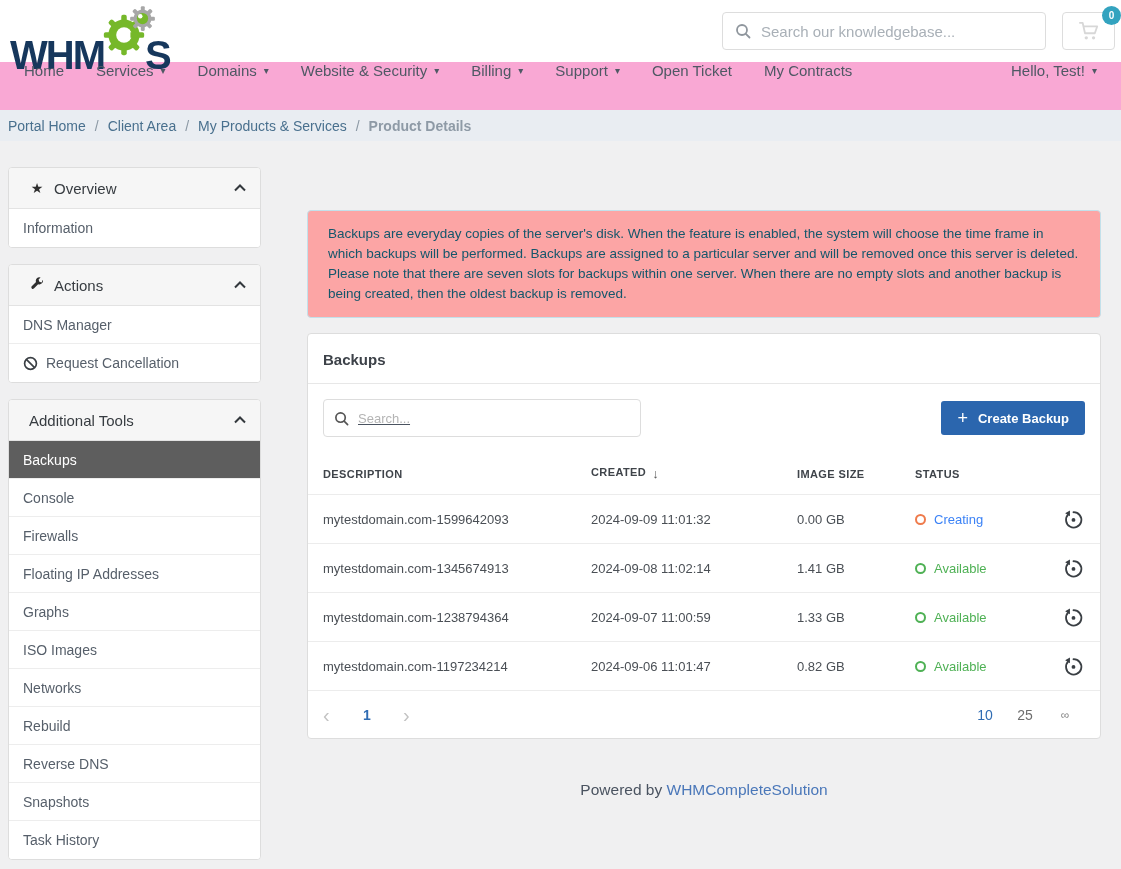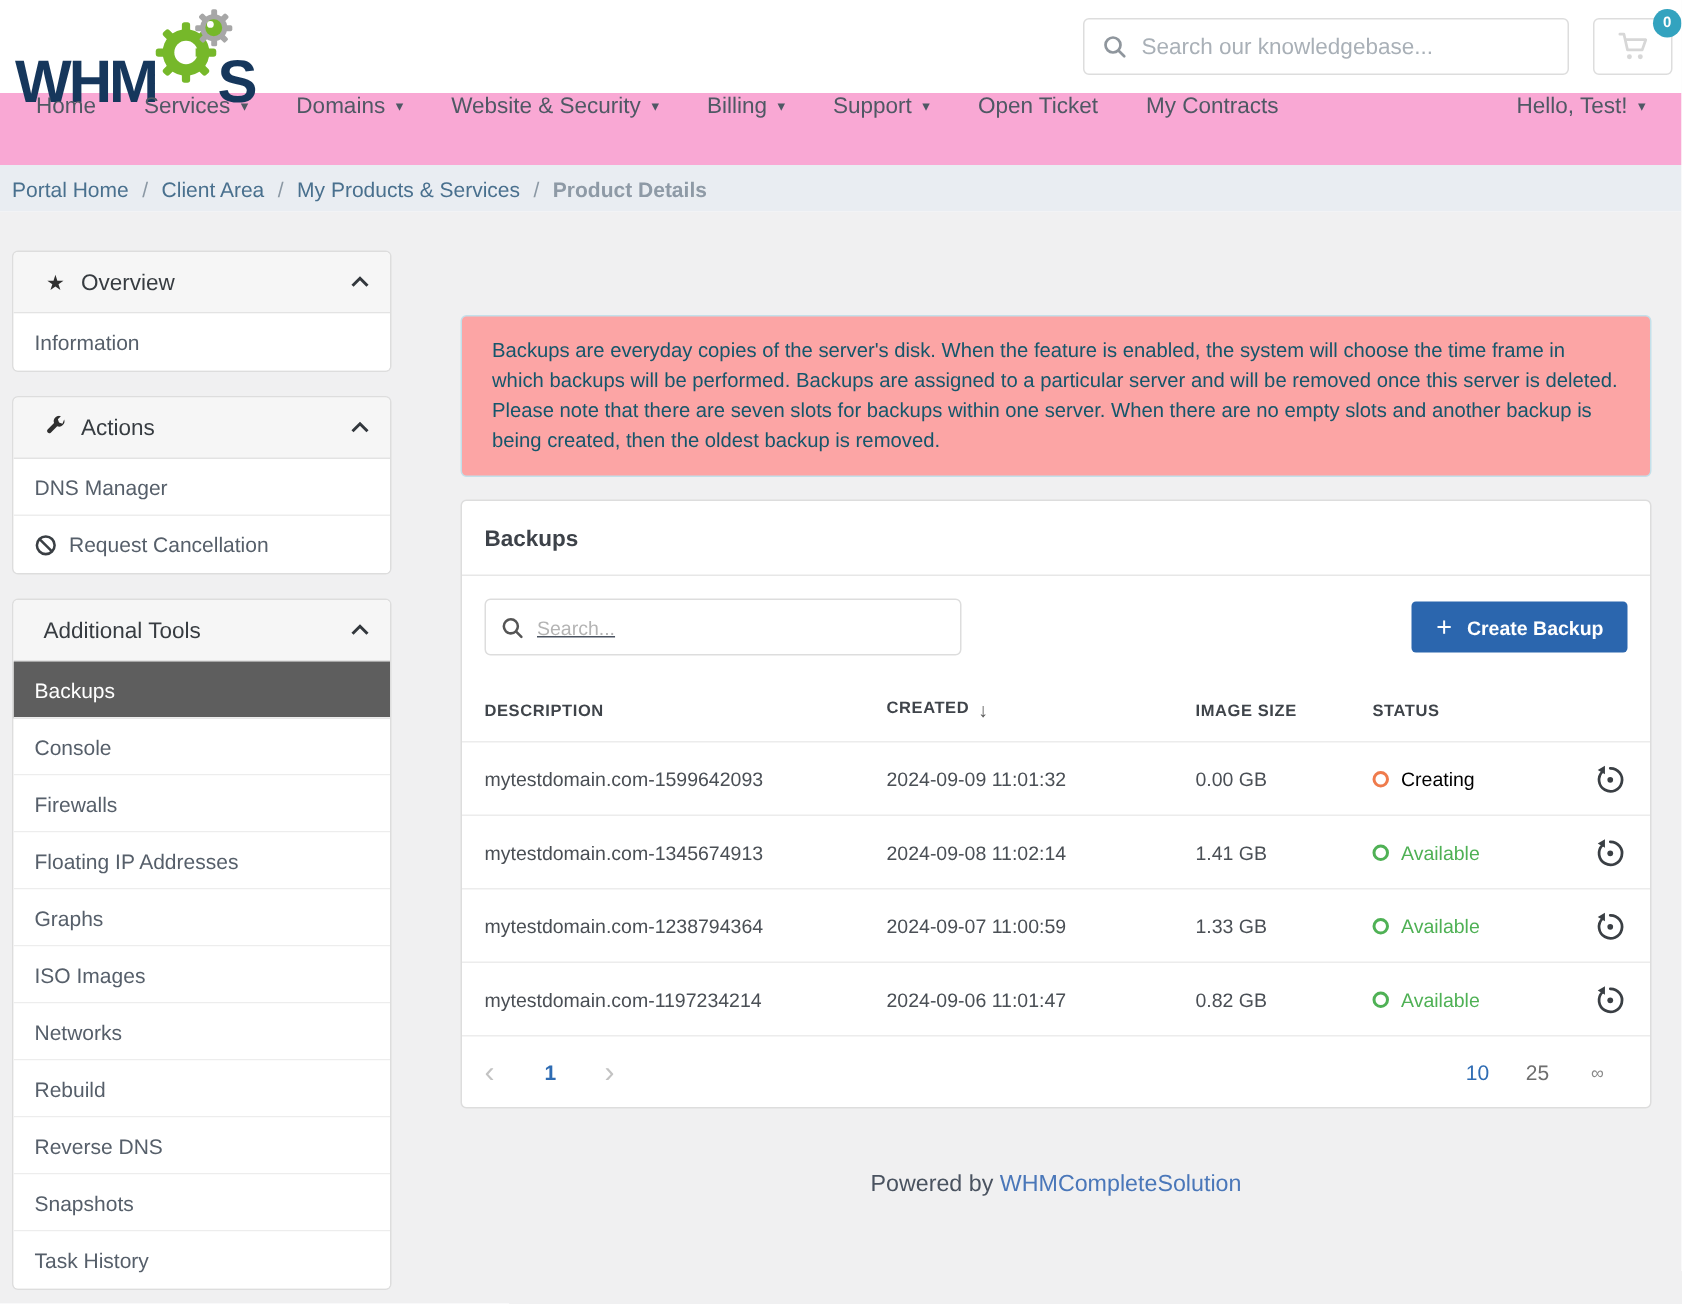--- a/index.html
+++ b/index.html
@@ -56,21 +56,21 @@
   .thead { display:flex; align-items:center; padding:14px 15px 13px; font-size:11px; font-weight:bold; color:#3f444a; letter-spacing:.4px; }
   .trow { display:flex; align-items:center; padding:0 15px; height:49px; border-top:1px solid #ececec; font-size:13px; color:#4a4f55; }
   .col-desc { width:268px; }
   .col-created { width:206px; display:flex; gap:6px; }
   .col-size { width:118px; }
   .col-status { flex:1; }
   .col-action { width:30px; display:flex; justify-content:flex-end; }
   .sort-arrow { font-size:13px; color:#555; }
   .status { display:flex; align-items:center; gap:8px; }
   .ring { width:11px; height:11px; border-radius:50%; border:2px solid #999; flex:0 0 auto; }
-  .status[data-status="Creating"] { color:#000000; }
+  .status[data-status="Creating"] { color:#3b82f6; }
   .status[data-status="Creating"] .ring { border-color:#ef7b4c; }
   .status[data-status="Available"] { color:#4fb155; }
   .status[data-status="Available"] .ring { border-color:#4fb155; }
   .restore-btn { background:none; border:0; cursor:pointer; padding:0; display:flex; }
   .pagination { display:flex; align-items:center; padding:0 15px; height:48px; border-top:1px solid #ececec; font-size:14px; }
   .pg-nav { color:#c3c3c3; font-size:20px; width:40px; cursor:pointer; line-height:1; }
   .pg-page { color:#2f6cb3; font-weight:bold; width:40px; text-align:left; cursor:pointer; }
   .pg-spacer { flex:1; }
   .pg-size { width:40px; text-align:center; cursor:pointer; color:#6e6e6e; }
   .pg-size.active { color:#2f6cb3; font-weight:normal; }

